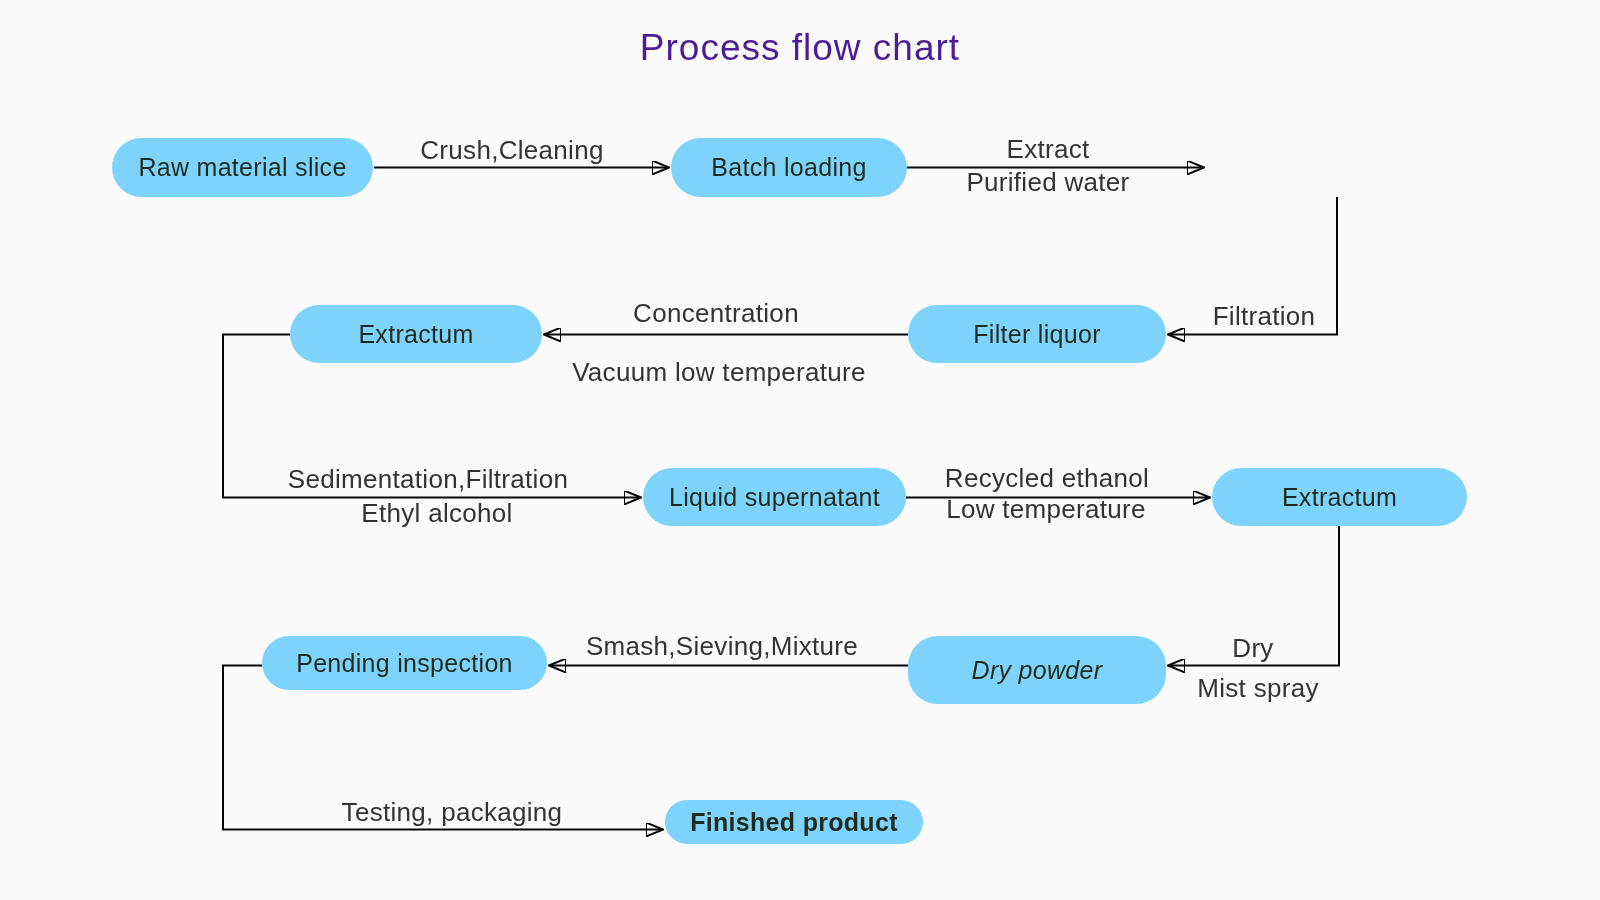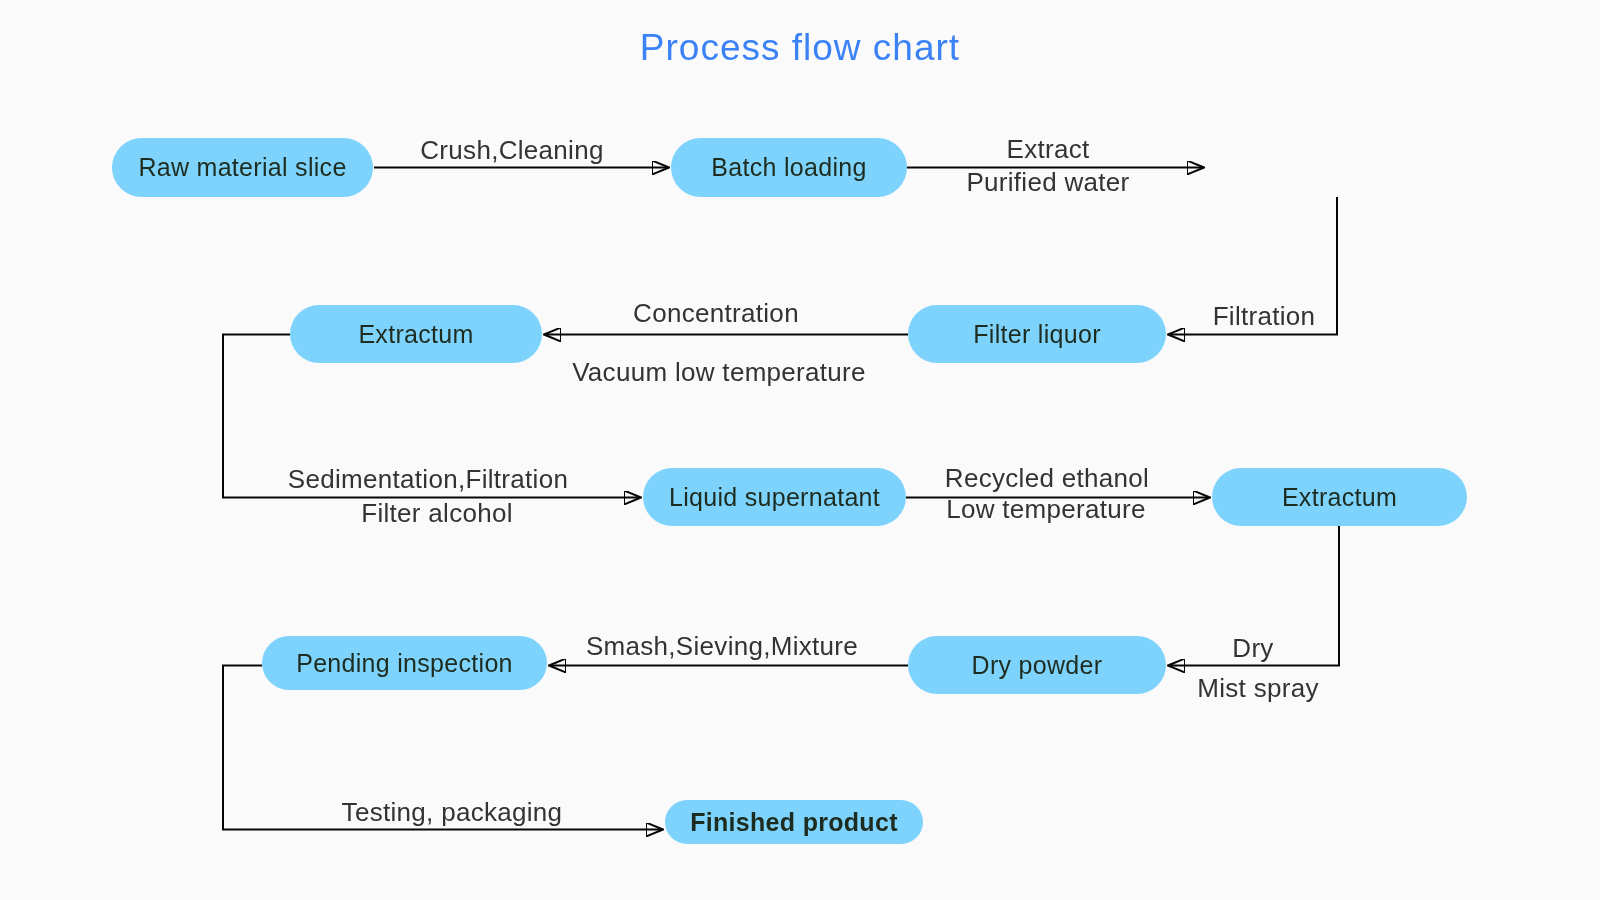--- a/index.html
+++ b/index.html
@@ -13,21 +13,21 @@
     background:#fafafa;
     overflow:hidden;
   }
   .title{
     position:absolute;
     left:800px;top:48px;
     transform:translate(-50%,-50%);
     font-size:37px;
     font-weight:300;
     letter-spacing:1px;
-    color:#3b82f6;
+    color:#4c1d95;
     white-space:nowrap;
   }
   .edges-layer{
     position:absolute;left:0;top:0;width:1600px;height:900px;
   }
   .edges-layer path{
     fill:none;
     stroke:#050505;
     stroke-width:2;
   }
@@ -77,36 +77,36 @@
     <path d="M 908 665.5 L 550 665.5" marker-end="url(#arrow)"></path>
     <path d="M 262 665.5 L 223 665.5 L 223 829.5 L 662 829.5" marker-end="url(#arrow)"></path>
   </svg>
 
   <div class="node" style="left:112px;top:138px;width:261px;height:59px;">Raw material slice</div>
   <div class="node" style="left:671px;top:138px;width:236px;height:59px;">Batch loading</div>
   <div class="node" style="left:290px;top:305px;width:252px;height:58px;">Extractum</div>
   <div class="node" style="left:908px;top:305px;width:258px;height:58px;">Filter liquor</div>
   <div class="node" style="left:643px;top:468px;width:263px;height:58px;">Liquid supernatant</div>
   <div class="node" style="left:1212px;top:468px;width:255px;height:58px;">Extractum</div>
-  <div class="node" style="left:908px;top:636px;width:258px;height:58px;">Dry powder</div>
+  <div class="node" style="left:908px;top:636px;width:258px;height:68px;font-style:italic;">Dry powder</div>
   <div class="node" style="left:262px;top:636px;width:285px;height:54px;">Pending inspection</div>
   <div class="node" style="left:665px;top:800px;width:258px;height:44px;font-weight:bold;">Finished product</div>
 
   <div class="edge-label" style="left:512px;top:150px;">Crush,Cleaning</div>
 
   <div class="edge-label" style="left:1048px;top:149px;">Extract</div>
   <div class="edge-label" style="left:1048px;top:182px;">Purified water</div>
 
   <div class="edge-label" style="left:1264px;top:316px;">Filtration</div>
 
   <div class="edge-label" style="left:716px;top:313px;">Concentration</div>
   <div class="edge-label" style="left:719px;top:352px;margin-top:20px;">Vacuum low temperature</div>
 
   <div class="edge-label" style="left:428px;top:479px;">Sedimentation,Filtration</div>
-  <div class="edge-label" style="left:437px;top:513px;">Filter alcohol</div>
+  <div class="edge-label" style="left:437px;top:513px;">Ethyl alcohol</div>
 
   <div class="edge-label" style="left:1047px;top:478px;">Recycled ethanol</div>
   <div class="edge-label" style="left:1046px;top:509px;">Low temperature</div>
 
   <div class="edge-label" style="left:1253px;top:648px;">Dry</div>
   <div class="edge-label" style="left:1258px;top:688px;">Mist spray</div>
 
   <div class="edge-label" style="left:722px;top:646px;">Smash,Sieving,Mixture</div>
 
   <div class="edge-label" style="left:452px;top:812px;">Testing, packaging</div>

